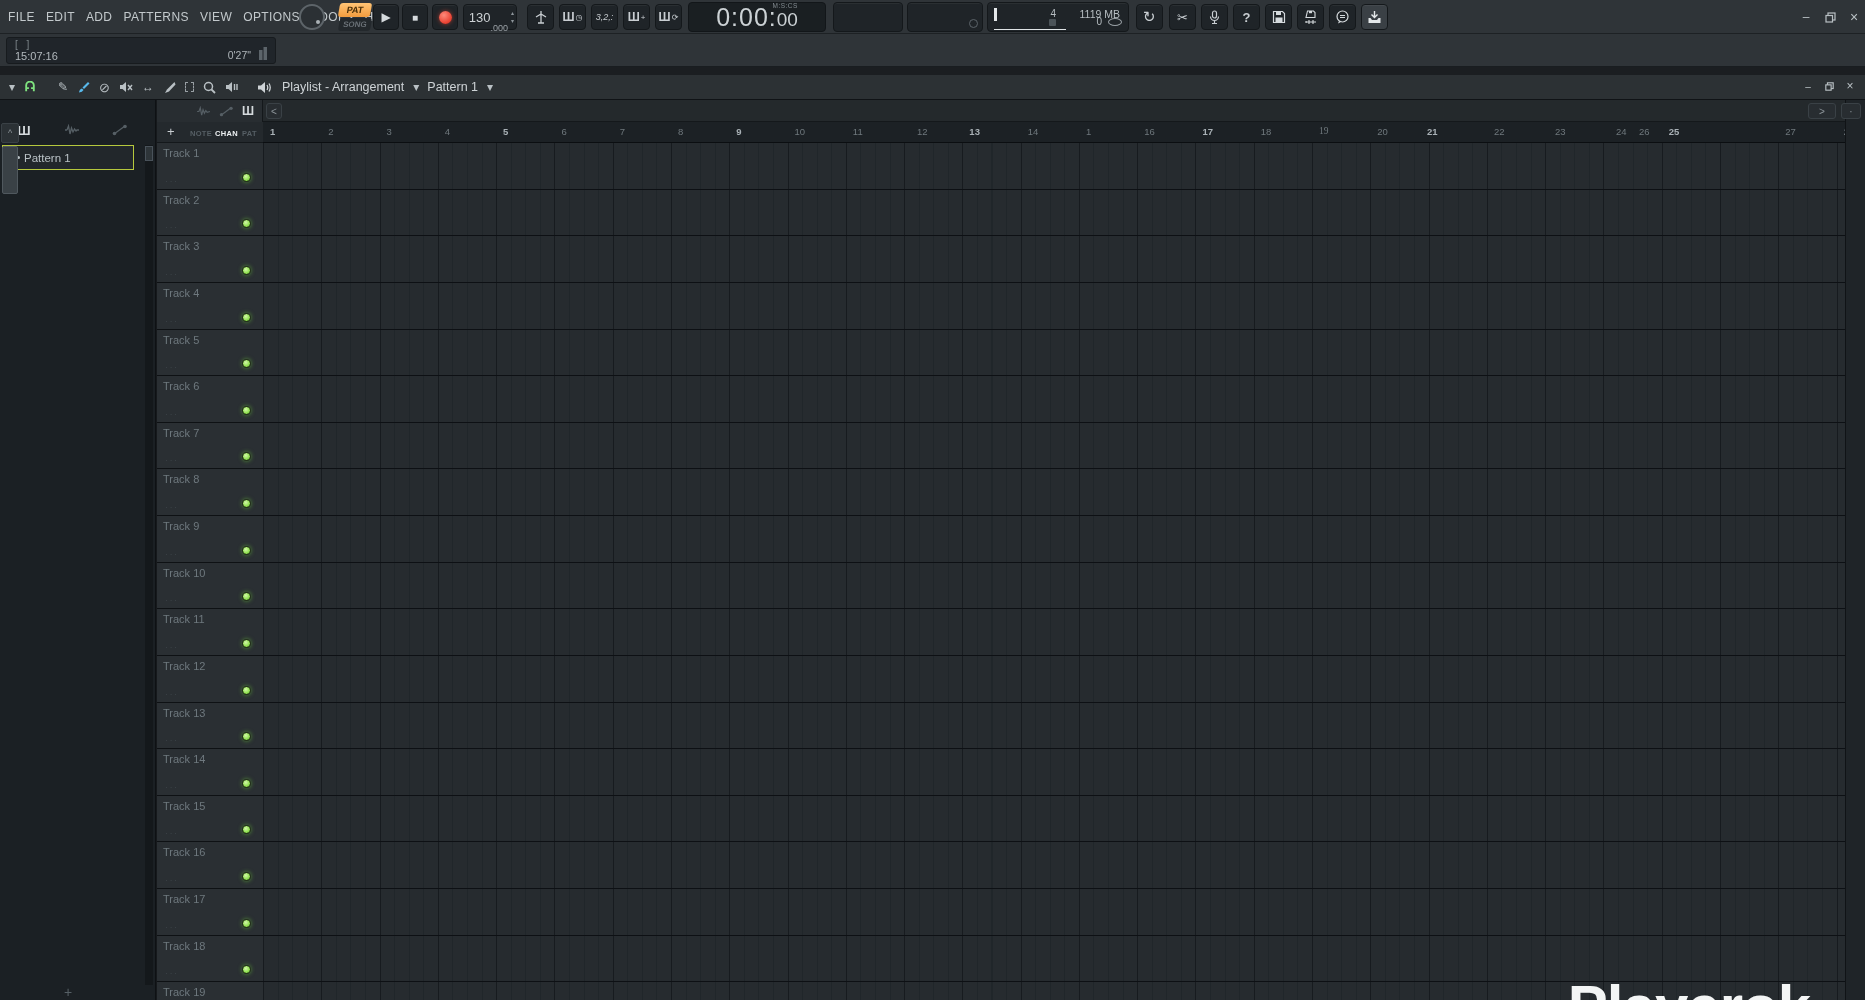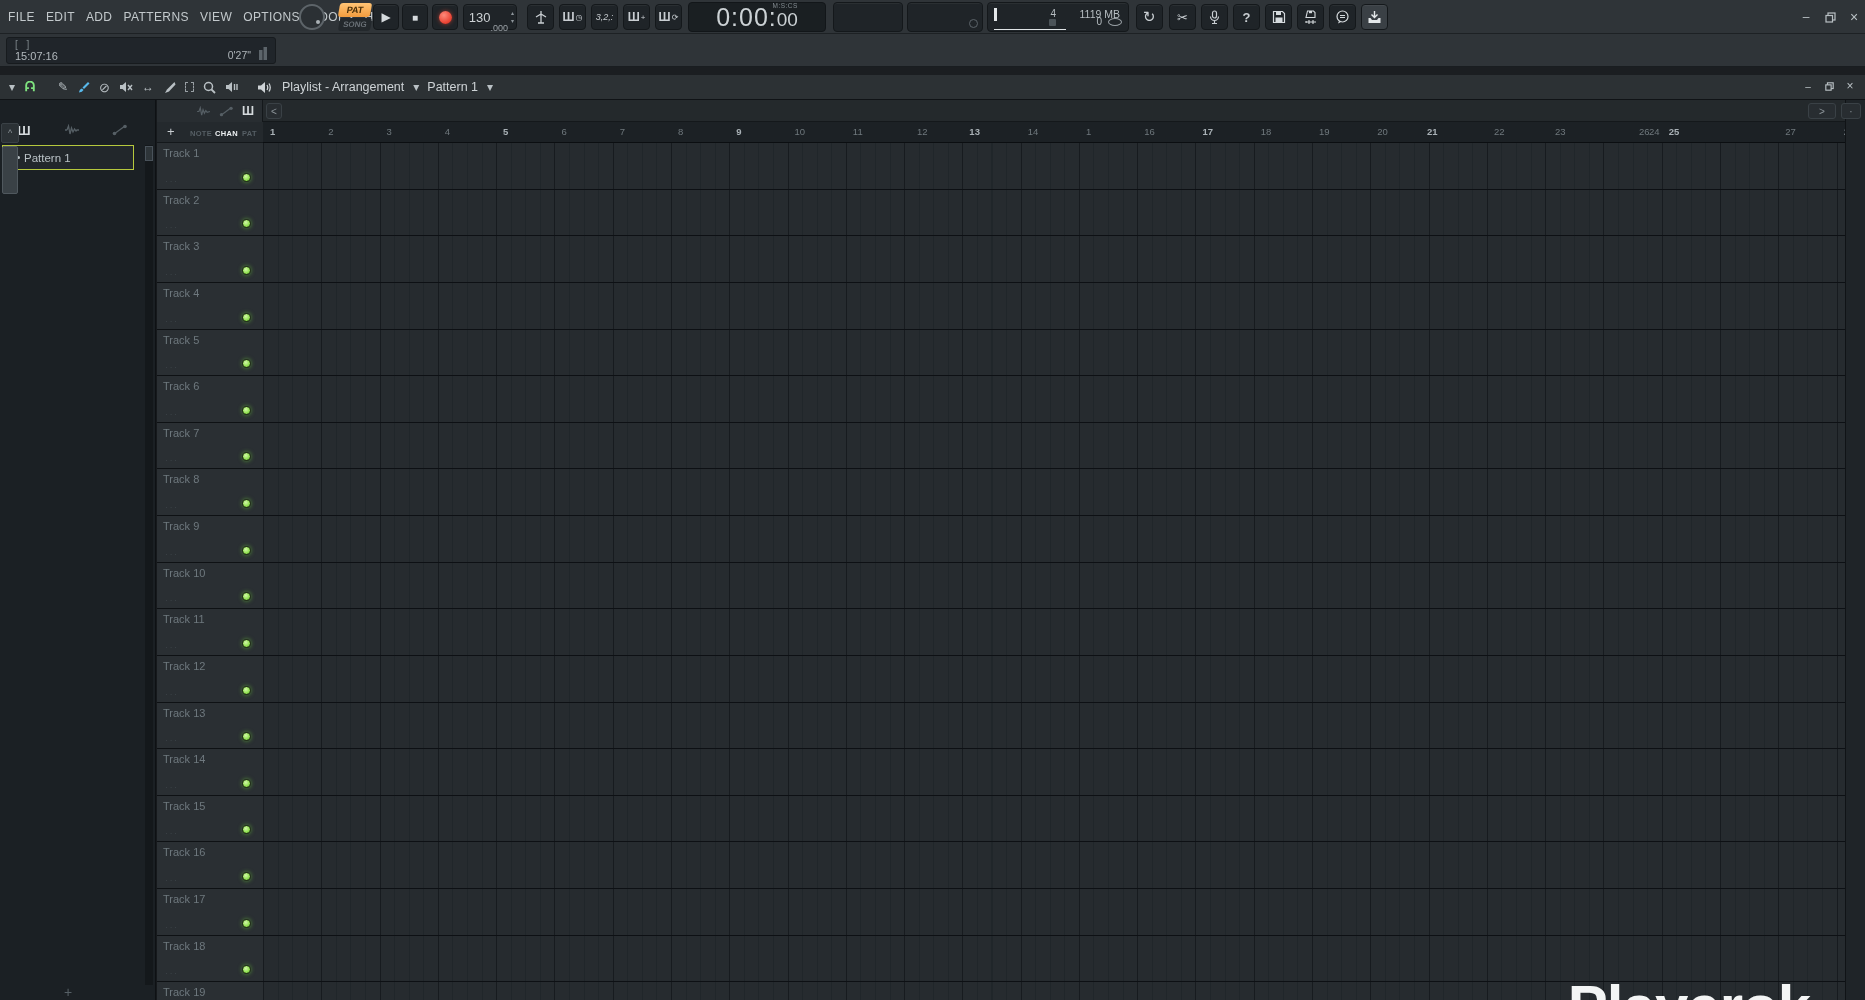--- a/index.html
+++ b/index.html
@@ -676,26 +676,26 @@
           <span class="bar-num maj" style="left: 473.24px;">9</span>
           <span class="bar-num" style="left: 531.52px;">10</span>
           <span class="bar-num" style="left: 589.8px;">11</span>
           <span class="bar-num" style="left: 629px; margin-left: 25px;">12</span>
           <span class="bar-num maj" style="left: 706.36px;">13</span>
           <span class="bar-num" style="left: 764.64px;">14</span>
           <span class="bar-num" style="left: 822.92px;">1</span>
           <span class="bar-num" style="left: 881.2px;">16</span>
           <span class="bar-num maj" style="left: 939.48px;">17</span>
           <span class="bar-num" style="left: 997.76px;">18</span>
-          <span class="bar-num" style="left: 1056.04px;">19</span>
+          <span class="bar-num" style="left: 1056.04px; font-family: Liberation Serif, serif;">19</span>
           <span class="bar-num" style="left: 1114.32px;">20</span>
           <span class="bar-num maj" style="left: 1164px;">21</span>
           <span class="bar-num" style="left: 1230.88px;">22</span>
           <span class="bar-num" style="left: 1292px;">23</span>
-          <span class="bar-num" style="left: 1386px;">24</span>
+          <span class="bar-num" style="left: 1353px;">24</span>
           <span class="bar-num maj" style="left: 1405.72px;">25</span>
           <span class="bar-num" style="left: 1376px;">26</span>
           <span class="bar-num" style="left: 1522.28px;">27</span>
           <span class="bar-num" style="left: 1580.56px;">28</span>
         </div>
       <div id="gridrows">
           <div class="grid-row"></div>
           <div class="grid-row"></div>
           <div class="grid-row"></div>
           <div class="grid-row"></div>

